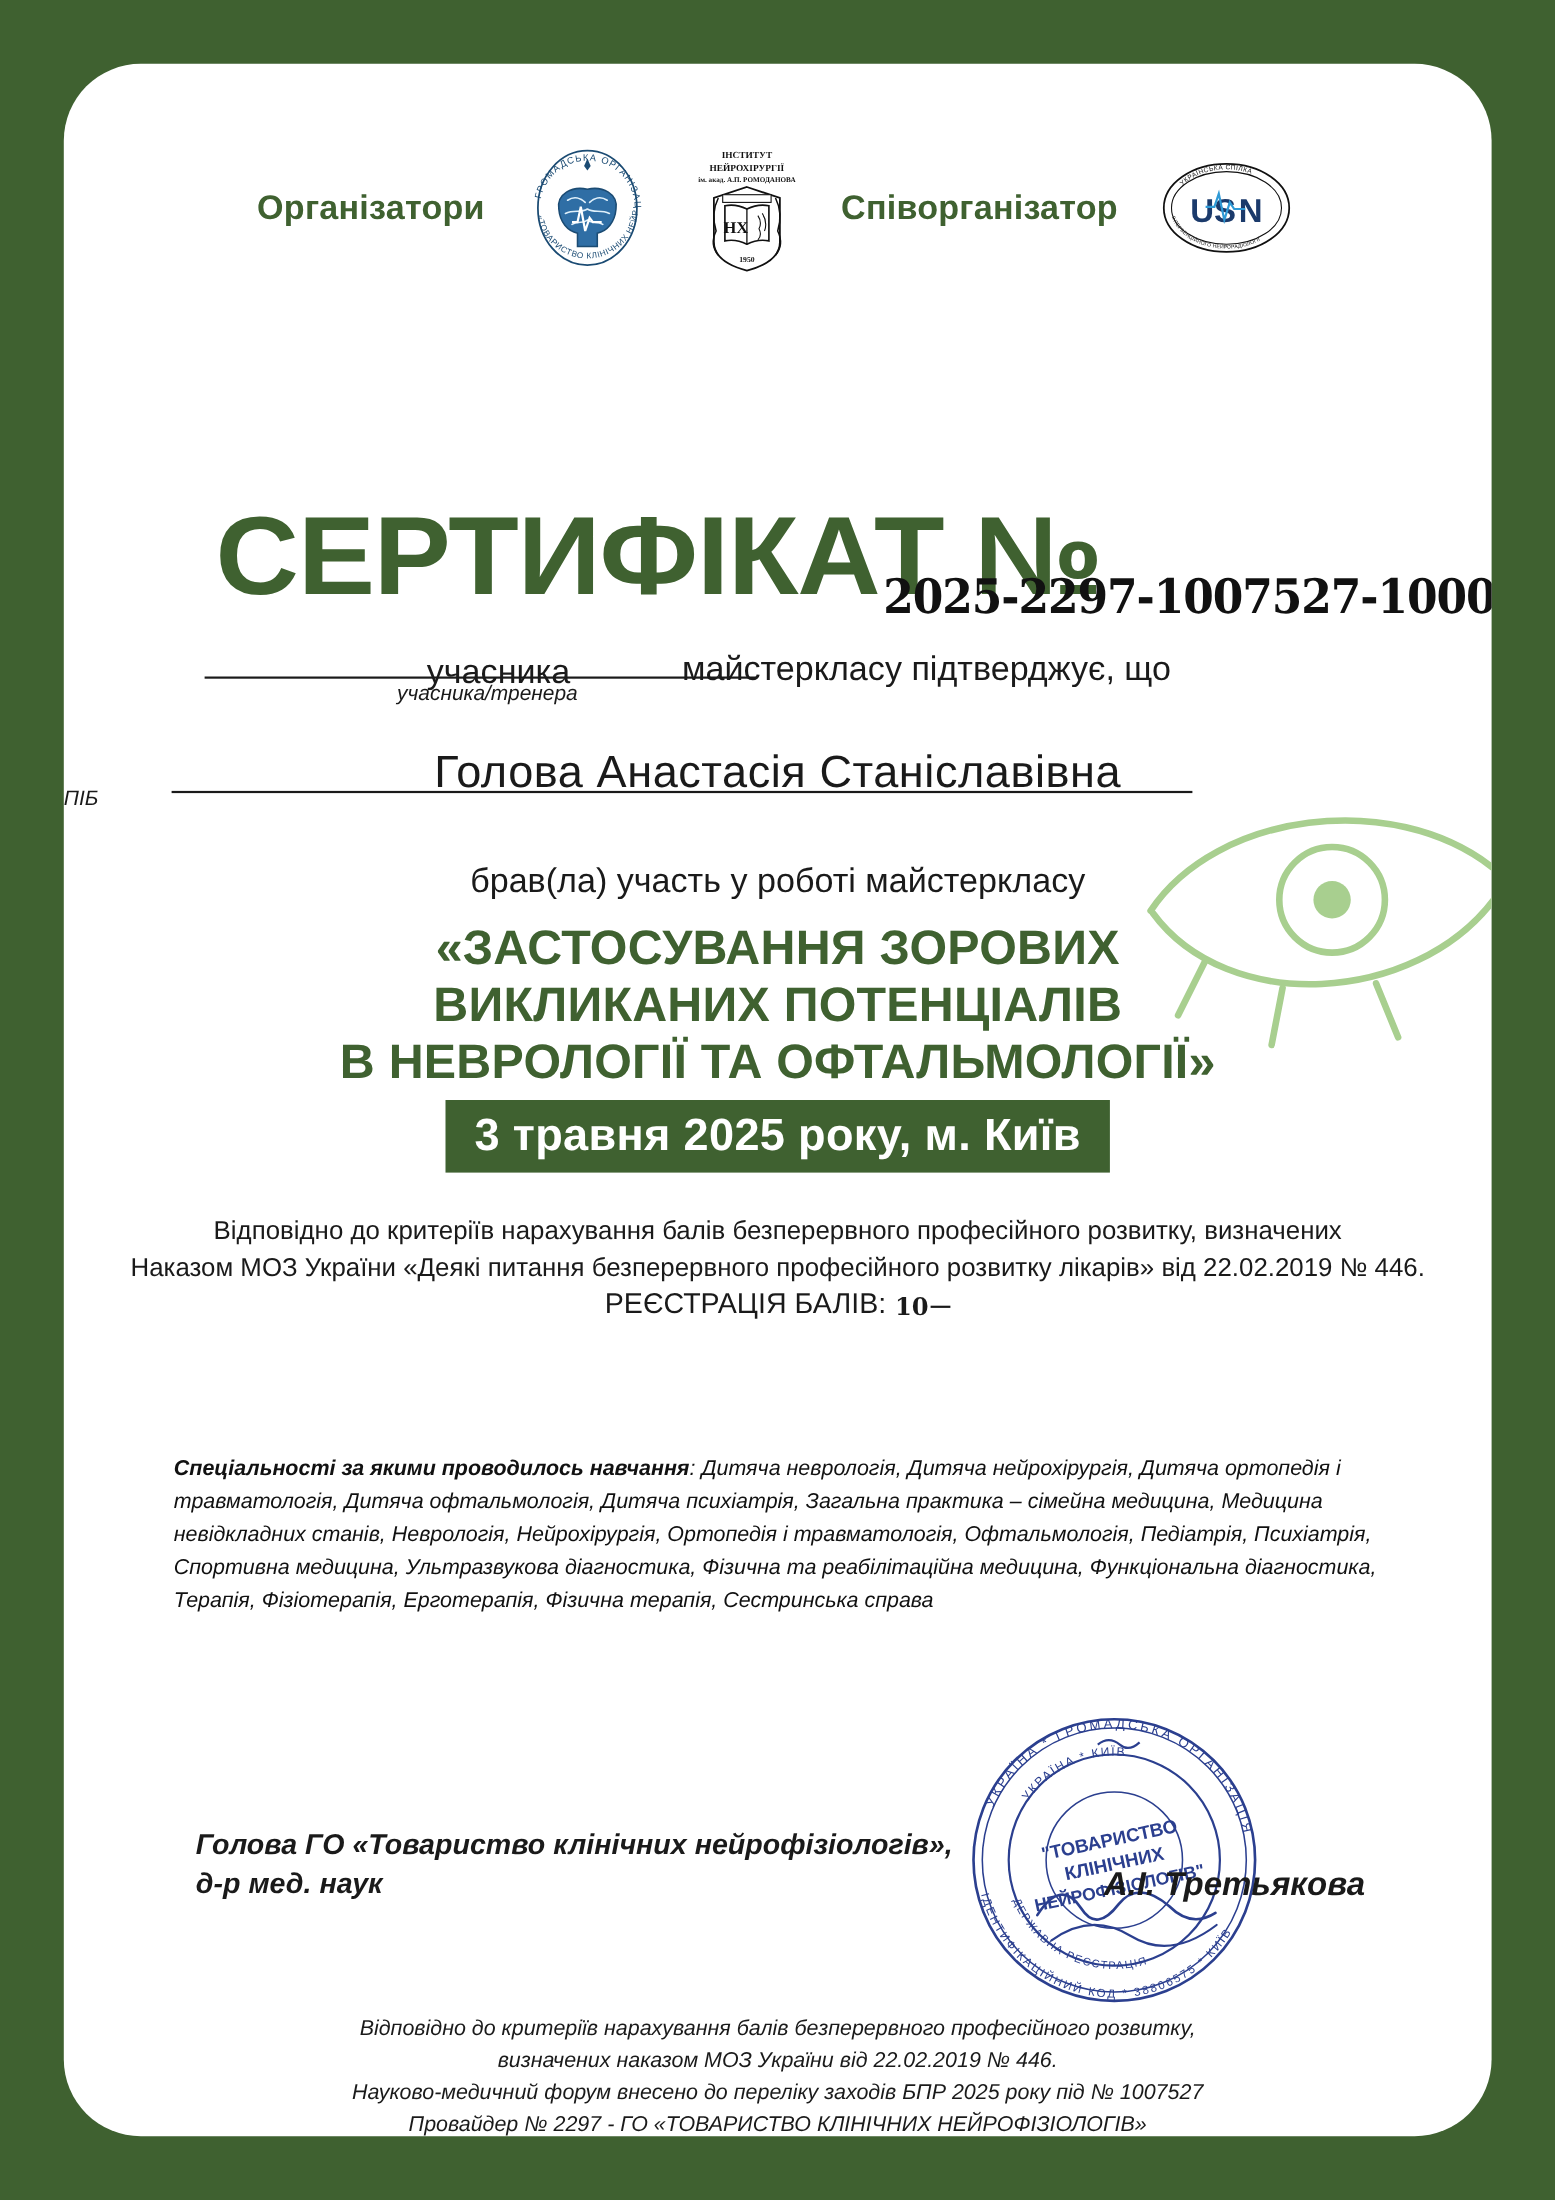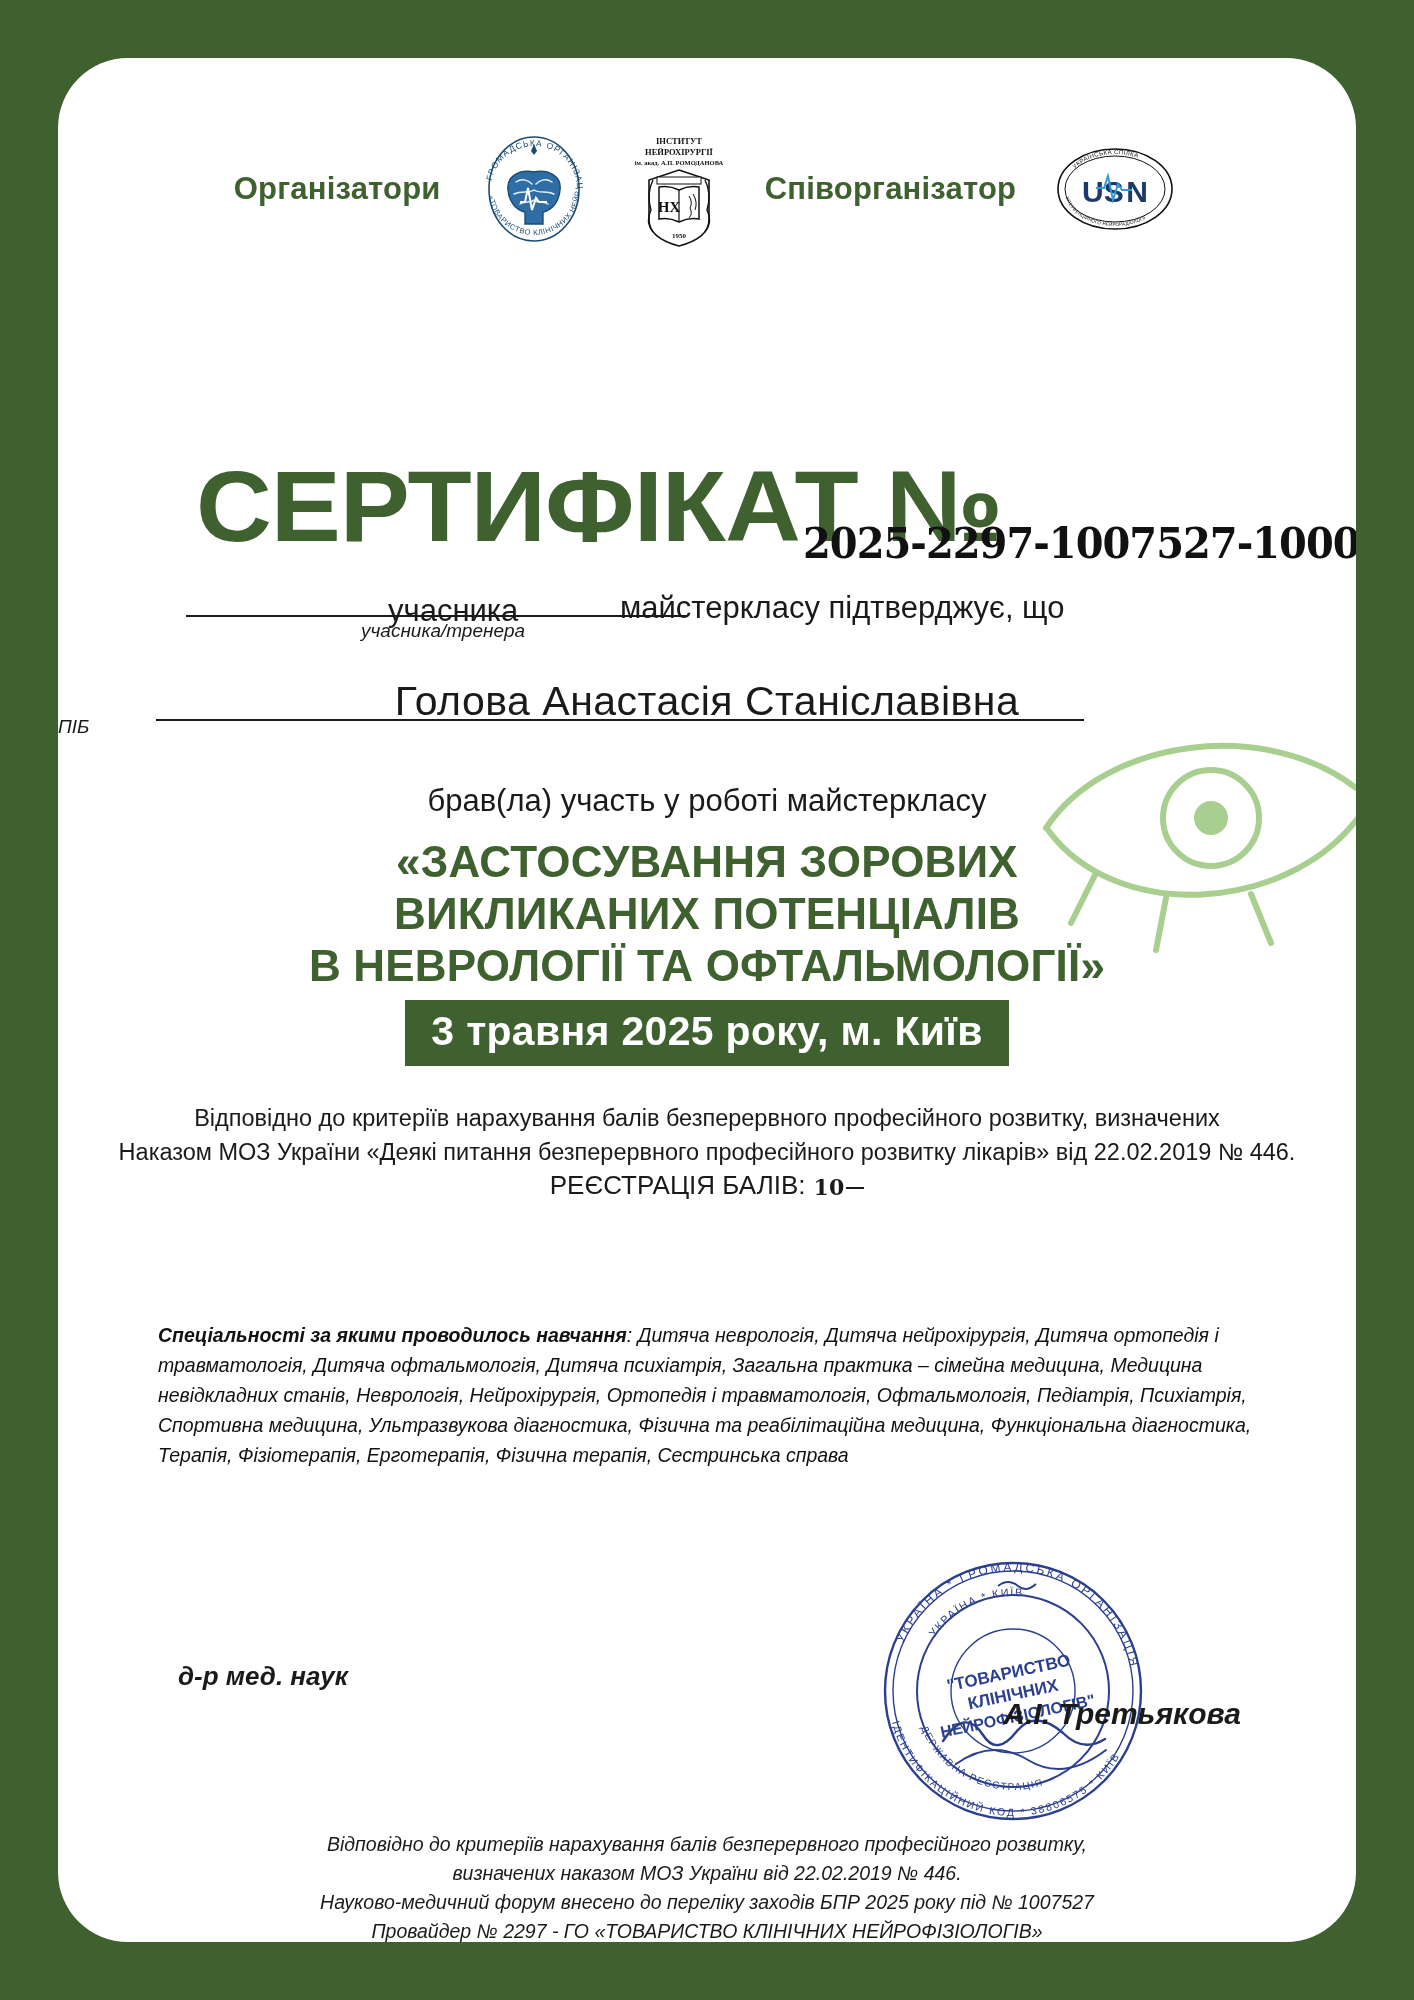--- a/index.html
+++ b/index.html
@@ -315,20 +315,21 @@
       <text y="-16" font-size="17">"ТОВАРИСТВО</text>
       <text y="6" font-size="17">КЛІНІЧНИХ</text>
       <text y="28" font-size="16">НЕЙРОФІЗІОЛОГІВ"</text>
     </g>
     <path d="M95 215 q22 -34 40 -6 q14 22 34 -4 q18 -22 46 2 q20 20 42 6" fill="none" stroke="#2b3f8f" stroke-width="2.4" stroke-linecap="round"></path>
     <path d="M108 238 q36 -26 72 -4 q36 22 78 -10" fill="none" stroke="#2b3f8f" stroke-width="2" stroke-linecap="round"></path>
     <path d="M150 60 q10 -8 20 0 q8 7 18 -2" fill="none" stroke="#2b3f8f" stroke-width="2"></path>
   </svg>
 
   <div class="sig-left">
+    <div>Голова ГО «Товариство клінічних нейрофізіологів»,</div>
     <div>д-р мед. наук</div>
   </div>
   <div class="sig-name">А.І. Третьякова</div>
 
   <div class="footer">
     <div>Відповідно до критеріїв нарахування балів безперервного професійного розвитку,</div>
     <div>визначених наказом МОЗ України від 22.02.2019 № 446.</div>
     <div>Науково-медичний форум внесено до переліку заходів БПР 2025 року під № 1007527</div>
     <div>Провайдер № 2297 - ГО «ТОВАРИСТВО КЛІНІЧНИХ НЕЙРОФІЗІОЛОГІВ»</div>
   </div>

